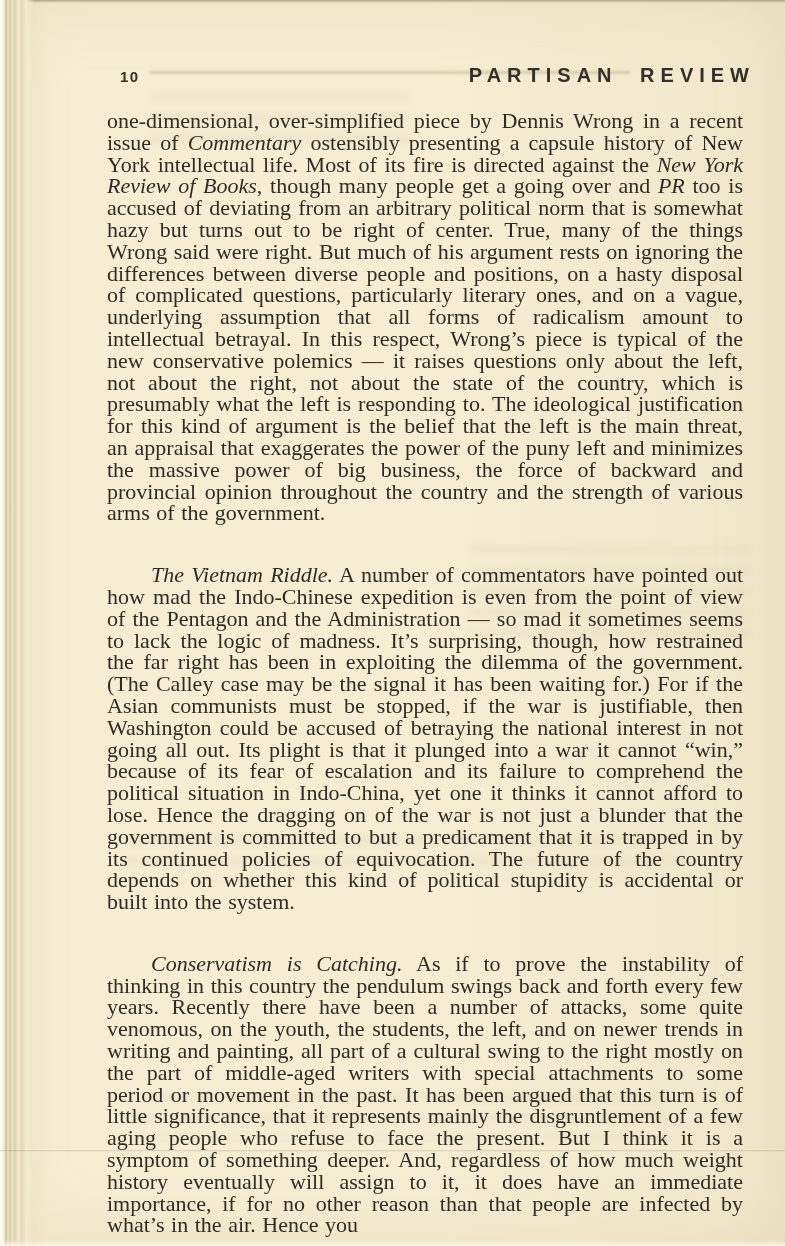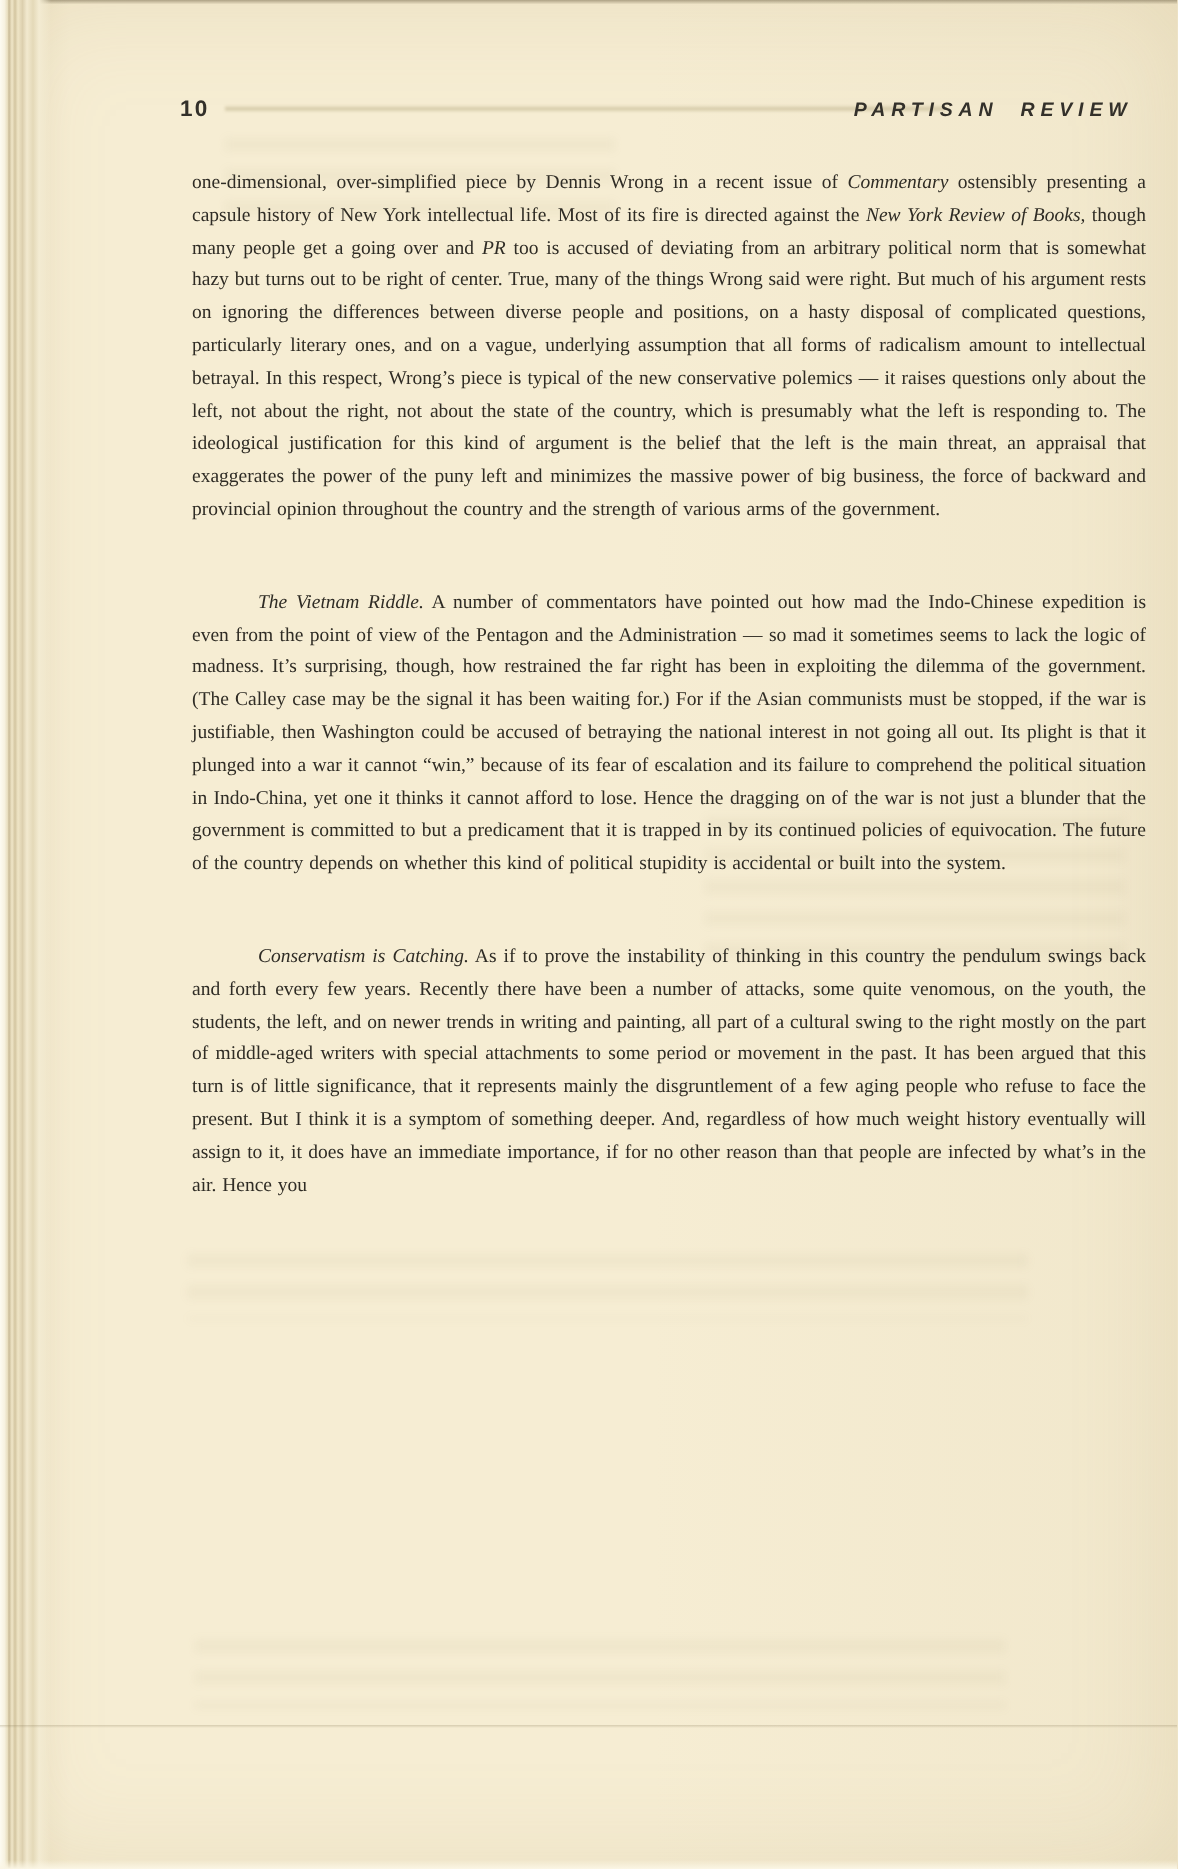--- a/index.html
+++ b/index.html
@@ -64,27 +64,27 @@
   .running-header{
     position:absolute;left:120px;top:64px;width:635px;
     display:flex;justify-content:space-between;align-items:baseline;
     font-family:"Liberation Sans", sans-serif;
     font-weight:700;color:var(--header-ink);
   }
   .page-number{
     font-size:15px;letter-spacing:.10em;
   }
   .journal-title{
-    font-size:13px;letter-spacing:.30em;word-spacing:.55em;font-style:italic;
+    font-size:20px;letter-spacing:.30em;word-spacing:.55em;
   }
   
   .article{
-    position:absolute;left:128px;top:110px;width:636px;
+    position:absolute;left:107px;top:110px;width:636px;
     color:var(--ink);
-    font-size:13px;line-height:21.8px;
+    font-size:22px;line-height:21.8px;
     text-align:justify;
     word-spacing:.05em;
   }
   .article p.para + p.para{margin-top:40px;}
   .article p.indent{text-indent:44px;}
   .article em{font-style:italic;}
 </style>
 </head>
 <body>
 

